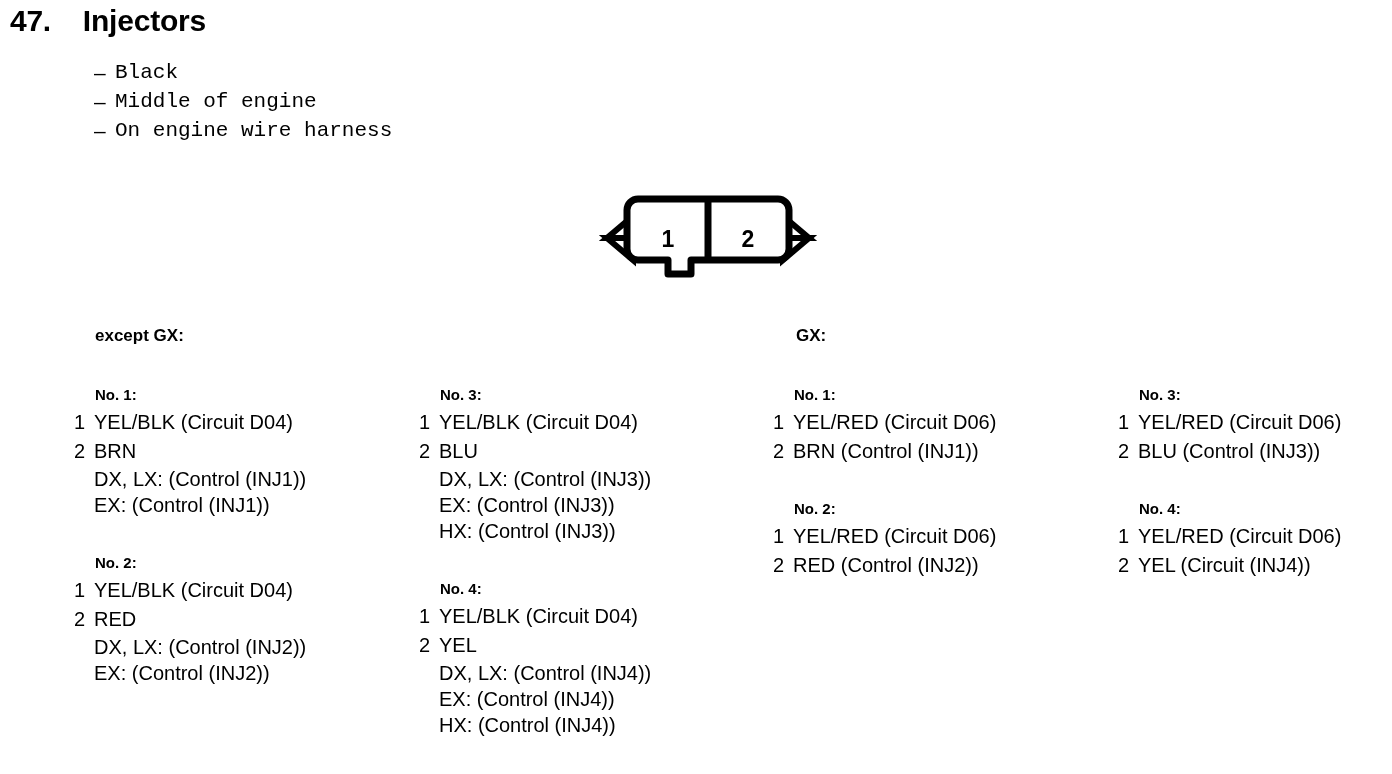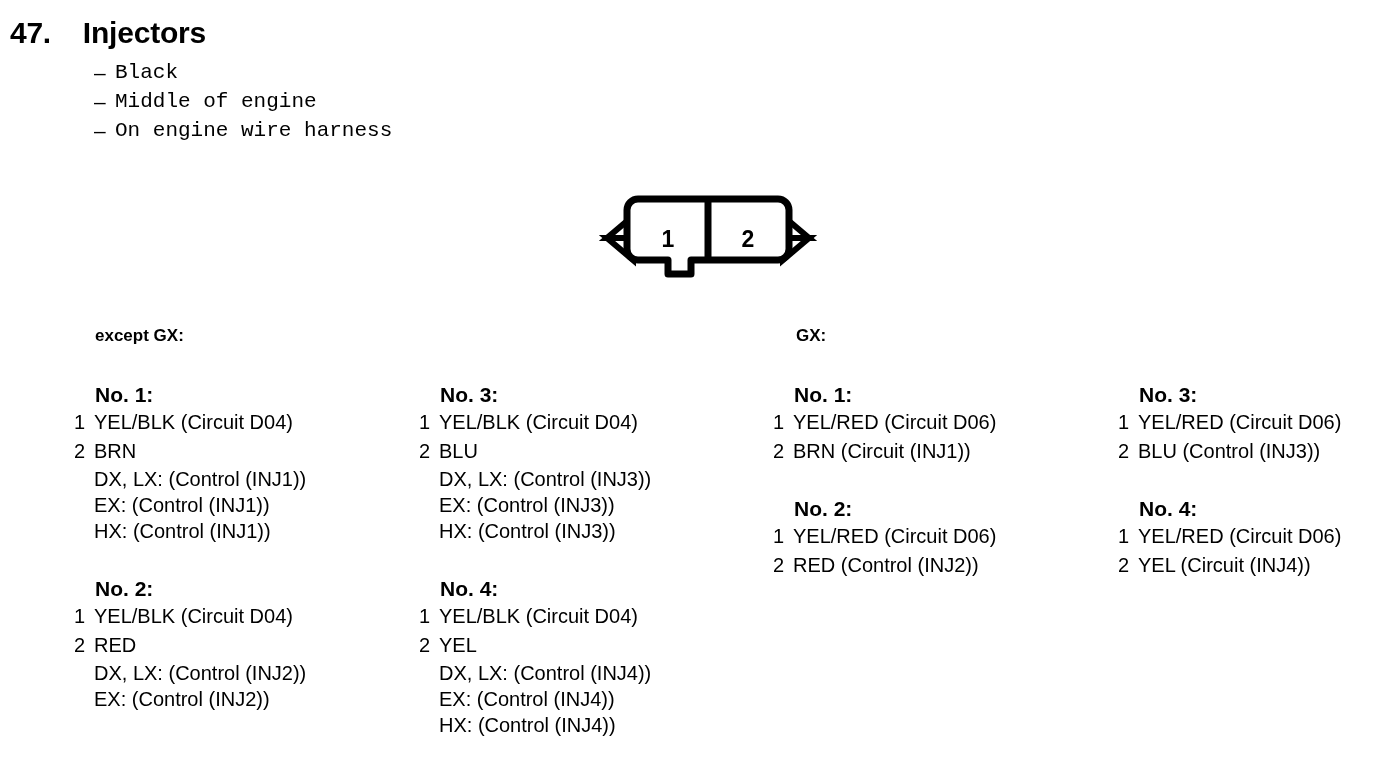--- a/index.html
+++ b/index.html
@@ -21,21 +21,21 @@
   
   #header {
     position: absolute;
     left: 0;
     top: 0;
     width: 1392px;
   }
   #title-row {
     position: absolute;
     left: 10px;
-    top: 16px;
+    top: 4px;
     white-space: nowrap;
   }
   .title-number {
     display: inline-block;
     font-size: 30px;
     font-weight: bold;
     letter-spacing: -0.3px;
   }
   .title-text {
     display: inline-block;
@@ -98,21 +98,21 @@
     position: absolute;
     top: 382px;
   }
   #column-1 { left: 74px;   width: 340px; }
   #column-2 { left: 419px;  width: 340px; }
   #column-3 { left: 773px;  width: 330px; }
   #column-4 { left: 1118px; width: 274px; }
 
   .inj-group { position: relative; }
   .group-heading {
-    font-size: 21px;
+    font-size: 15px;
     font-weight: bold;
     line-height: 26px;
     margin-left: 21px;
     white-space: nowrap;
   }
   .pin-row {
     position: relative;
     height: 29px;
     white-space: nowrap;
   }
@@ -217,23 +217,20 @@
     <div class="pin-row">
       <span class="pin-num">2</span>
       <span class="pin-text">BRN</span>
     </div>
     <div class="sub-row">
       <span class="sub-text">DX, LX: (Control (INJ1))</span>
     </div>
     <div class="sub-row">
       <span class="sub-text">EX: (Control (INJ1))</span>
     </div>
-    <div class="sub-row">
-      <span class="sub-text">HX: (Control (INJ1))</span>
-    </div>
   </div>
 
   <div class="group-gap-detail"></div>
 
   <div class="inj-group">
     <div class="group-heading">No. 2:</div>
     <div class="pin-row">
       <span class="pin-num">1</span>
       <span class="pin-text">YEL/BLK (Circuit D04)</span>
     </div>
@@ -302,21 +299,21 @@
 <div class="column" id="column-3">
 
   <div class="inj-group">
     <div class="group-heading">No. 1:</div>
     <div class="pin-row">
       <span class="pin-num">1</span>
       <span class="pin-text">YEL/RED (Circuit D06)</span>
     </div>
     <div class="pin-row">
       <span class="pin-num">2</span>
-      <span class="pin-text">BRN (Circuit (INJ1))</span>
+      <span class="pin-text">BRN (Control (INJ1))</span>
     </div>
   </div>
 
   <div class="group-gap-simple"></div>
 
   <div class="inj-group">
     <div class="group-heading">No. 2:</div>
     <div class="pin-row">
       <span class="pin-num">1</span>
       <span class="pin-text">YEL/RED (Circuit D06)</span>

